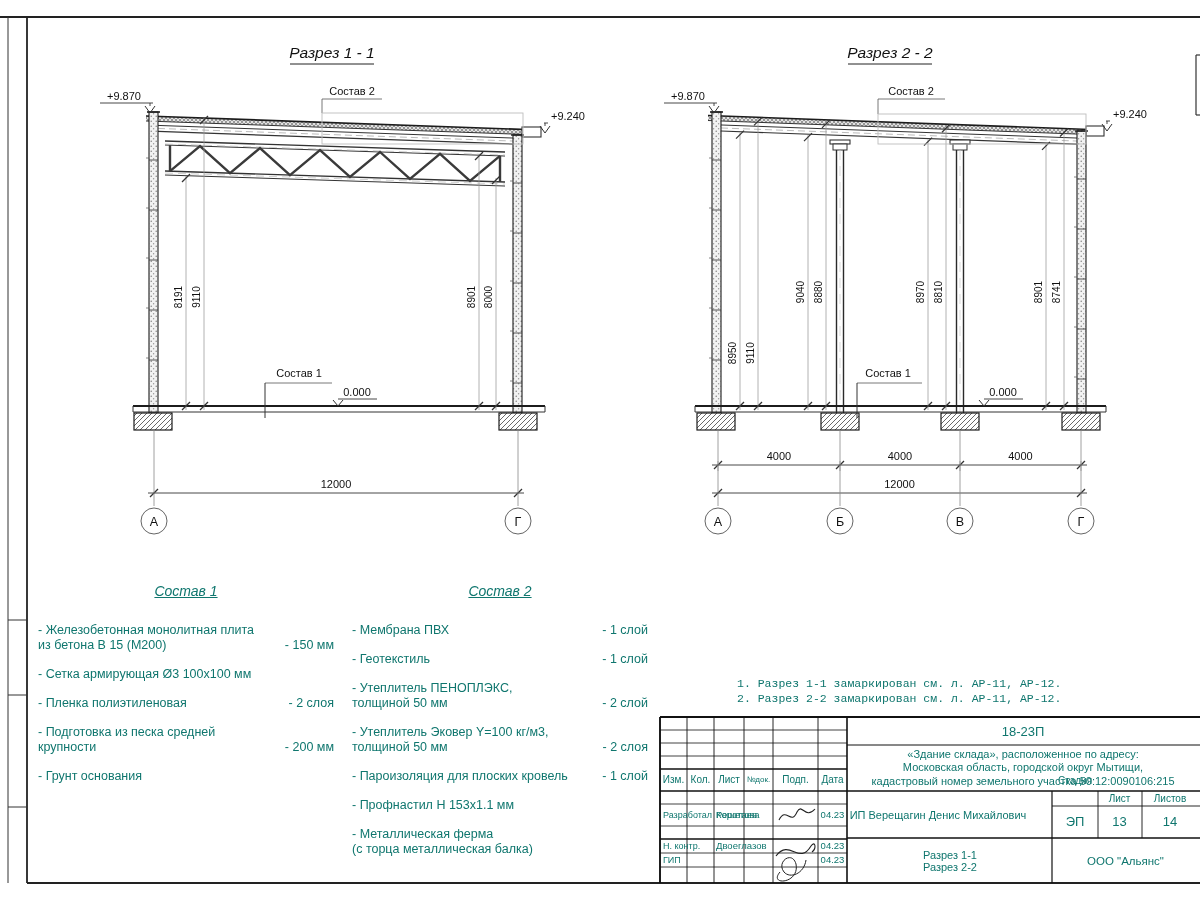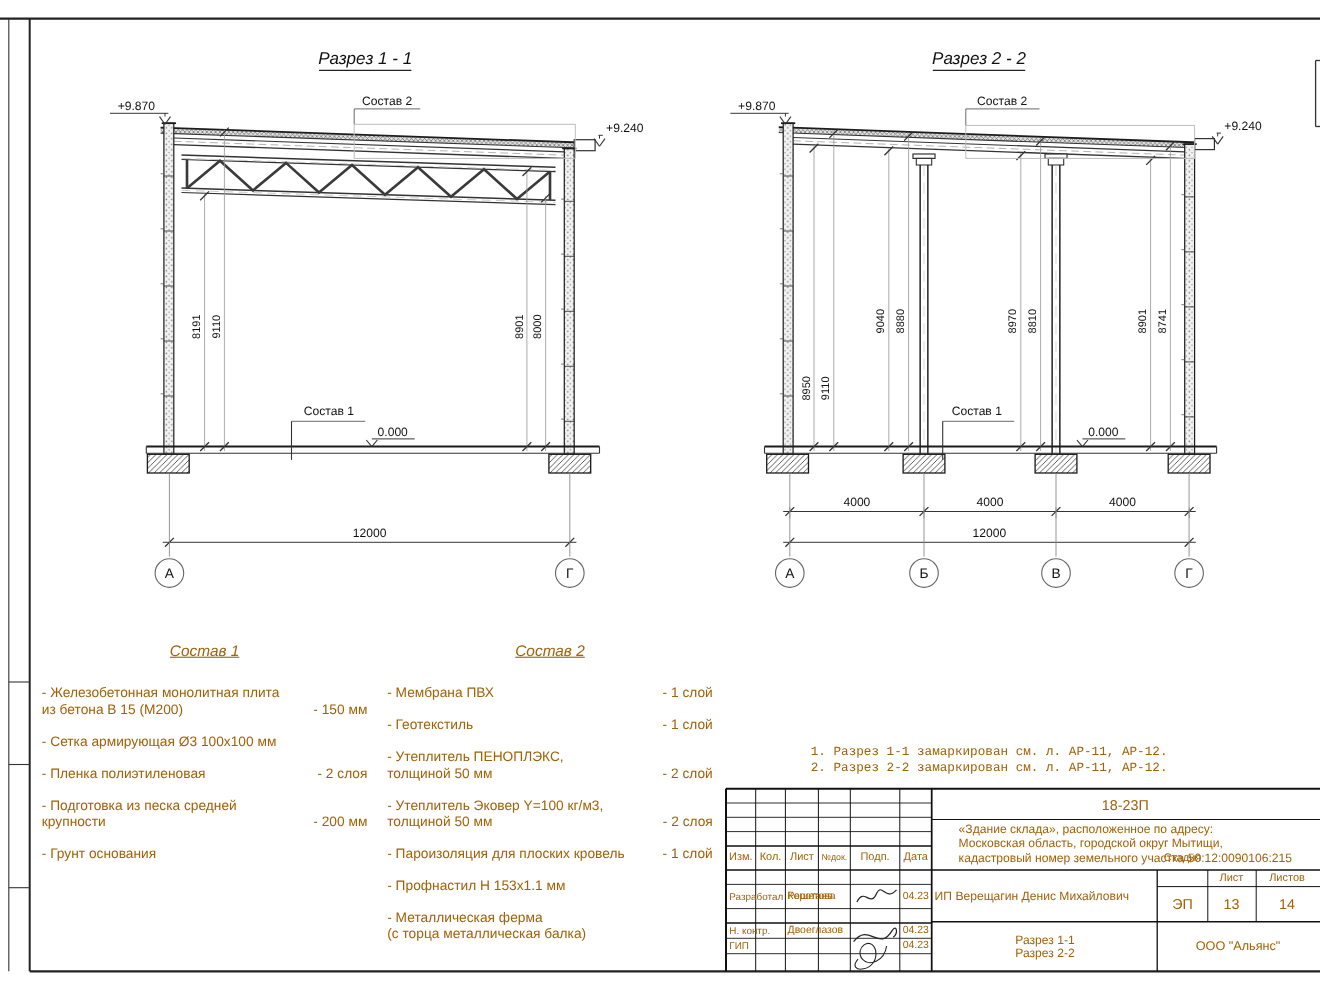--- a/index.html
+++ b/index.html
@@ -1,29 +1,29 @@
 <!DOCTYPE html>
 <html><head>
 <meta charset="utf-8">
 <style>
   html,body{margin:0;padding:0;background:#888;}
   .sheet{position:relative;width:1200px;height:900px;background:#ffffff;overflow:hidden;
-         font-family:"Liberation Sans", sans-serif;color:#a16207;}
+         font-family:"Liberation Sans", sans-serif;color:#0f766e;}
   svg{position:absolute;left:0;top:0;}
   
   .comp{position:absolute;width:296px;}
   .comp-title{font-size:14px;font-style:italic;text-align:center;text-decoration:underline;margin-bottom:24px;}
   .comp-item{display:flex;justify-content:space-between;align-items:flex-end;margin-bottom:14px;
              font-size:12.5px;line-height:15px;}
   .comp-item .t{white-space:pre-line;}
   .comp-item .v{white-space:nowrap;padding-left:8px;}
   
   .notes{position:absolute;left:737px;top:676px;font-size:11.5px;line-height:15px;font-family:Liberation Mono, monospace;}
   
-  .tbt{position:absolute;display:flex;align-items:center;justify-content:center;text-align:left;
+  .tbt{position:absolute;display:flex;align-items:center;justify-content:center;text-align:center;
        font-size:10px;line-height:12px;white-space:pre-line;}
   .tbt.left{justify-content:flex-start;text-align:left;}
   .big{font-size:13px;}
   .addr{font-size:11px;line-height:13.5px;}
   .small{font-size:8px;}
 </style>
 </head>
 <body>
 
 <div class="sheet">

